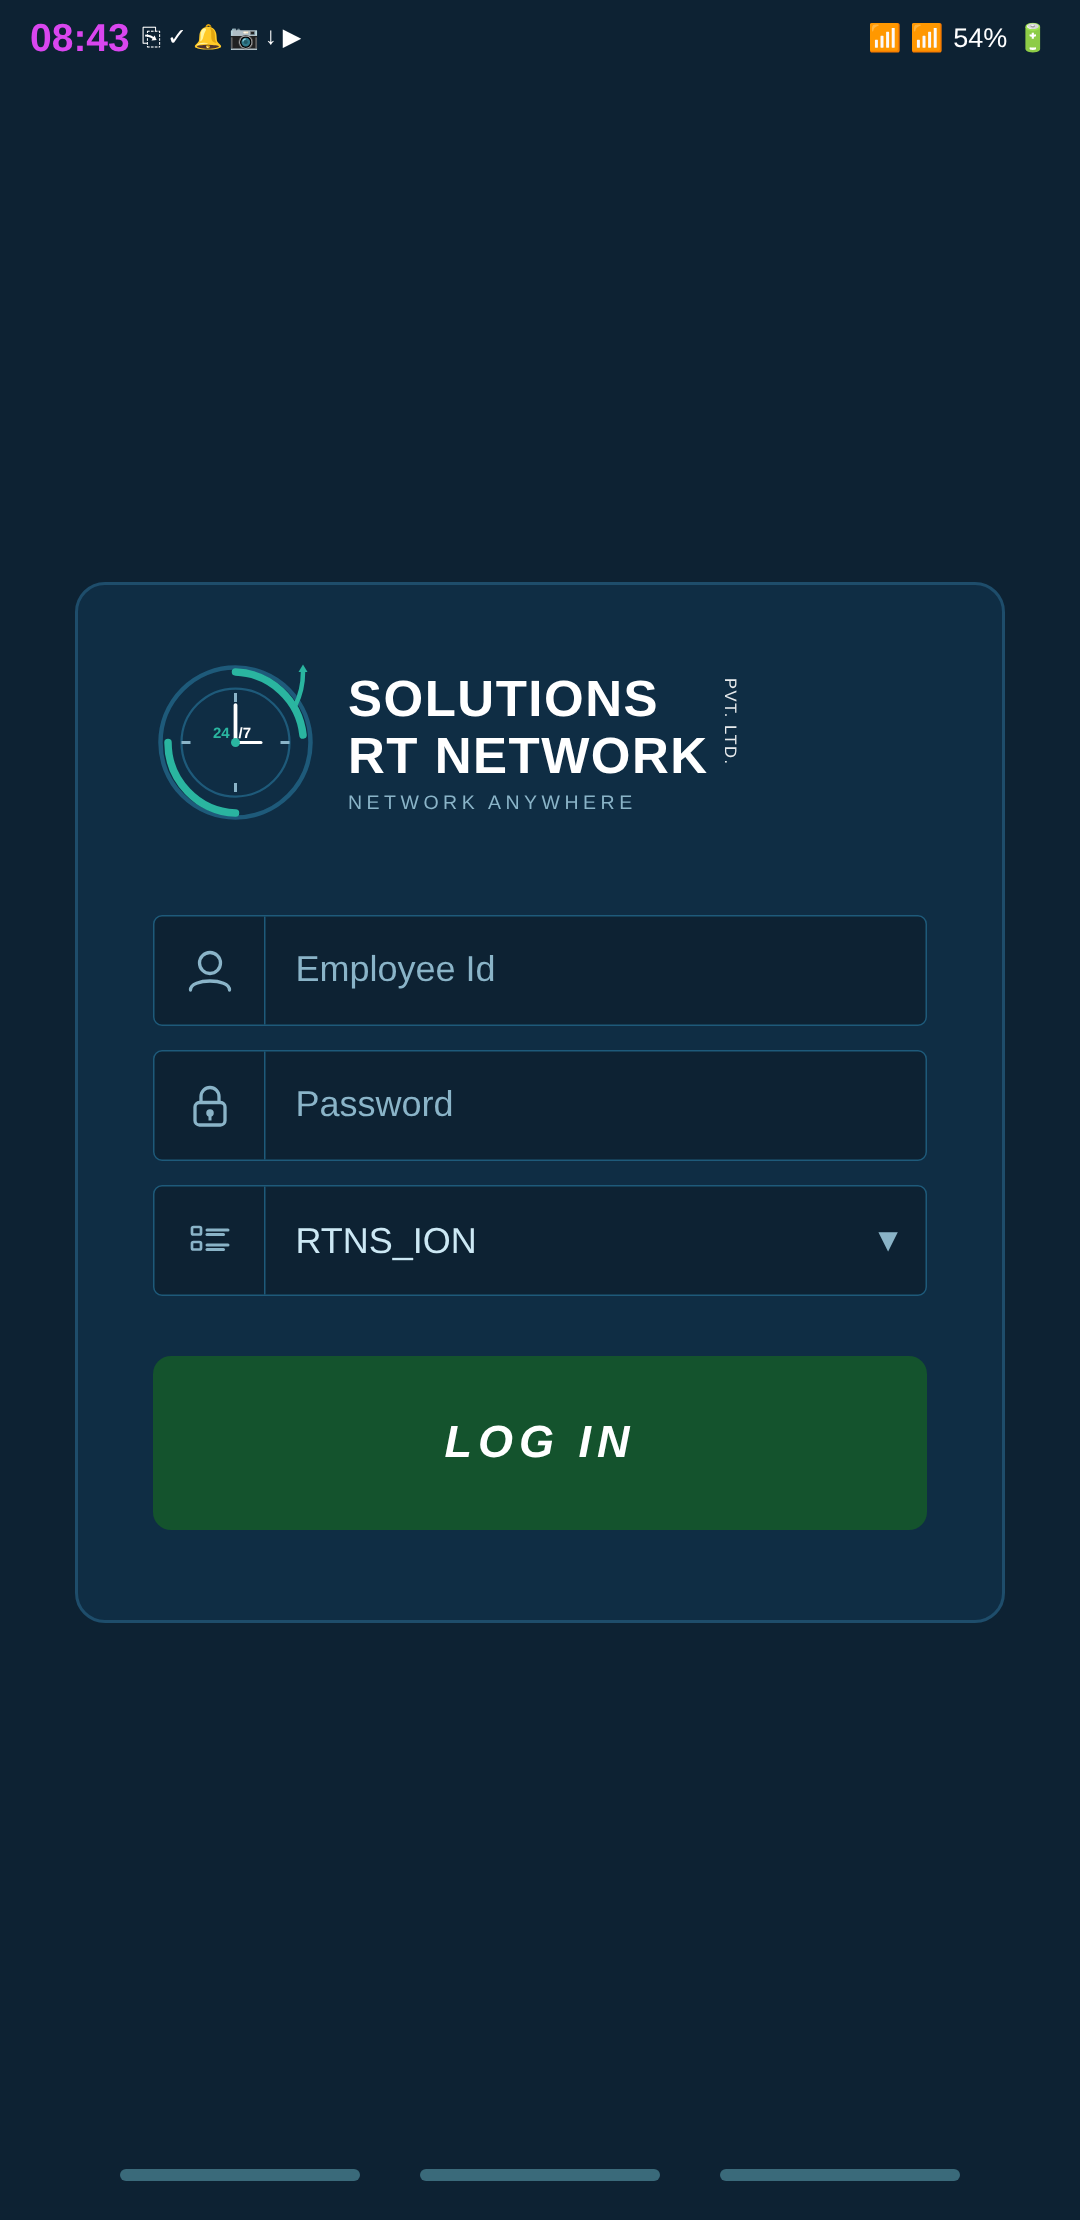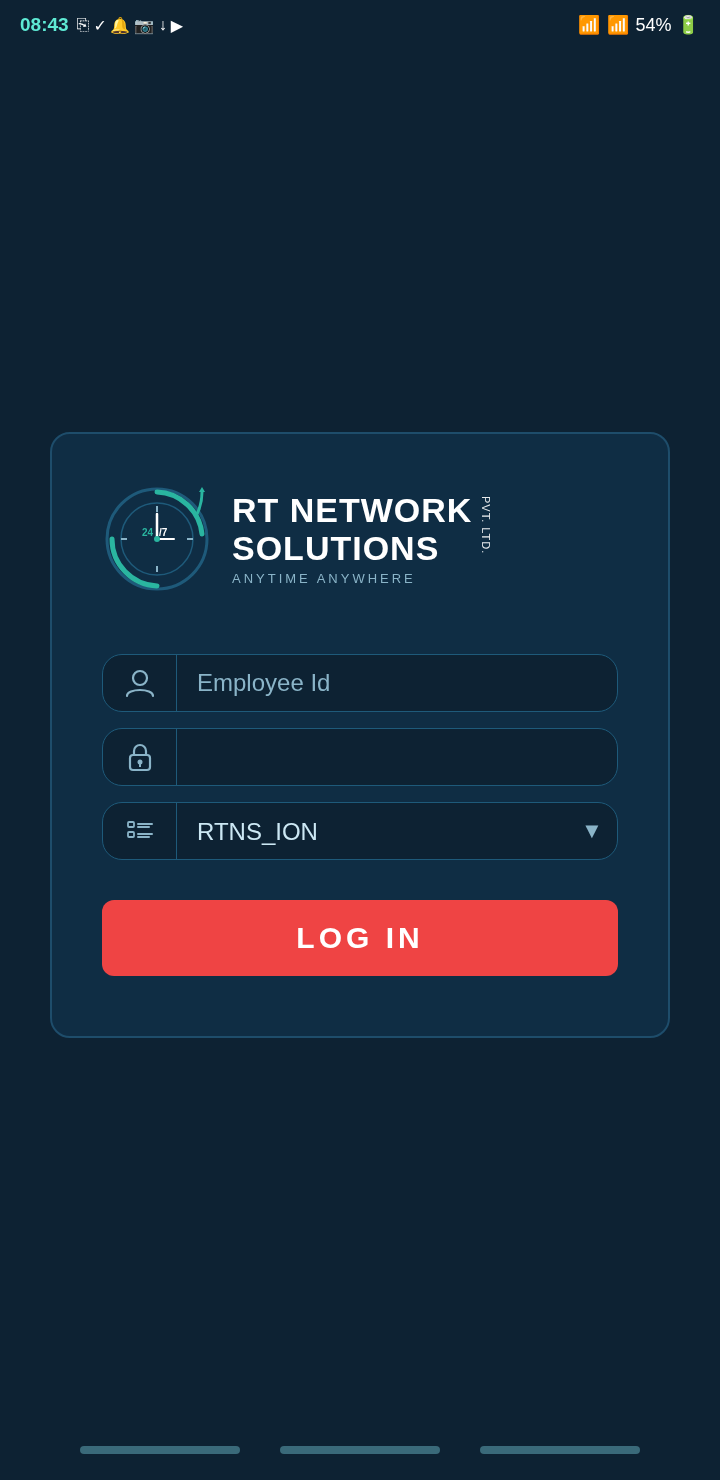--- a/index.html
+++ b/index.html
@@ -29,22 +29,22 @@
       padding: 0 20px;
     }
 
     .status-left {
       display: flex;
       align-items: center;
       gap: 8px;
     }
 
     .status-time {
-      color: #5eead4;
-      font-size: 19px;
+      color: #d946ef;
+      font-size: 26px;
       font-weight: bold;
     }
 
     .status-icons {
       display: flex;
       align-items: center;
       gap: 4px;
     }
 
     .status-icon {
@@ -113,23 +113,23 @@
       flex-direction: column;
       gap: 16px;
       margin-bottom: 40px;
     }
 
     .input-group {
       display: flex;
       align-items: center;
       background-color: #0d2233;
       border: 1.5px solid #1e5a7a;
-      border-radius: 20px;
+      border-radius: 6px;
       overflow: hidden;
-      height: 58px;
+      height: 74px;
     }
 
     .input-icon {
       width: 74px;
       height: 74px;
       display: flex;
       align-items: center;
       justify-content: center;
       flex-shrink: 0;
       border-right: 1.5px solid #1e5a7a;
@@ -179,32 +179,33 @@
       display: flex;
       align-items: center;
       justify-content: center;
       color: #8ab4c8;
       font-size: 22px;
     }
 
     
     .login-button {
       width: 100%;
-      height: 76px;
-      background-color: #ef4444;
+      height: 116px;
+      background-color: #14532d;
       border: none;
       border-radius: 12px;
       color: white;
       font-size: 30px;
       font-weight: bold;
       letter-spacing: 4px;
       cursor: pointer;
       display: flex;
       align-items: center;
       justify-content: center;
+      font-style: italic;
     }
 
     
     .bottom-nav {
       height: 60px;
       background-color: #0d2233;
       display: flex;
       align-items: center;
       justify-content: space-around;
       padding: 0 60px;
@@ -268,23 +269,23 @@
         <text x="40" y="52" fill="#2ab5a0" font-size="10" font-weight="bold" font-family="Arial">24</text>
         <text x="57" y="52" fill="white" font-size="10" font-weight="bold" font-family="Arial">/7</text>
 
         <path d="M95 30 Q100 20 100 8" fill="none" stroke="#2ab5a0" stroke-width="3"></path>
         <polygon points="97,8 103,8 100,3" fill="#2ab5a0"></polygon>
       </svg>
 
       <div style="display:flex; flex-direction:column; flex:1; position:relative;">
         <div style="display:flex; align-items:flex-start;">
           <div>
+            <div class="logo-company-name">SOLUTIONS</div>
             <div class="logo-company-name">RT NETWORK</div>
-            <div class="logo-company-name">SOLUTIONS</div>
-            <div class="logo-tagline">ANYTIME ANYWHERE</div>
+            <div class="logo-tagline">NETWORK ANYWHERE</div>
           </div>
           <div style="color:white; font-size:11px; writing-mode:vertical-rl; text-orientation:mixed; margin-left:8px; margin-top:4px; opacity:0.9; letter-spacing:1px;">PVT. LTD.</div>
         </div>
       </div>
     </div>
 
     <div class="form-fields">
 
       <div class="input-group">
         <div class="input-icon">
@@ -298,20 +299,21 @@
 
       <div class="input-group">
         <div class="input-icon">
           <svg viewBox="0 0 34 34" fill="none" xmlns="http://www.w3.org/2000/svg">
             <rect x="7" y="15" width="20" height="15" rx="3" stroke="#8ab4c8" stroke-width="2.2" fill="none"></rect>
             <path d="M11 15 V11 A6 6 0 0 1 23 11 V15" stroke="#8ab4c8" stroke-width="2.2" fill="none"></path>
             <circle cx="17" cy="22" r="2.5" fill="#8ab4c8"></circle>
             <line x1="17" y1="24" x2="17" y2="27" stroke="#8ab4c8" stroke-width="2"></line>
           </svg>
         </div>
+        <input class="input-field" type="password" placeholder="Password" style="">
       </div>
 
       <div class="input-group">
         <div class="input-icon">
           <svg viewBox="0 0 34 34" fill="none" xmlns="http://www.w3.org/2000/svg">
             <rect x="5" y="8" width="6" height="5" rx="1" stroke="#8ab4c8" stroke-width="1.8" fill="none"></rect>
             <rect x="5" y="18" width="6" height="5" rx="1" stroke="#8ab4c8" stroke-width="1.8" fill="none"></rect>
             <line x1="15" y1="10" x2="29" y2="10" stroke="#8ab4c8" stroke-width="2" stroke-linecap="round"></line>
             <line x1="15" y1="13" x2="26" y2="13" stroke="#8ab4c8" stroke-width="2" stroke-linecap="round"></line>
             <line x1="15" y1="20" x2="29" y2="20" stroke="#8ab4c8" stroke-width="2" stroke-linecap="round"></line>

